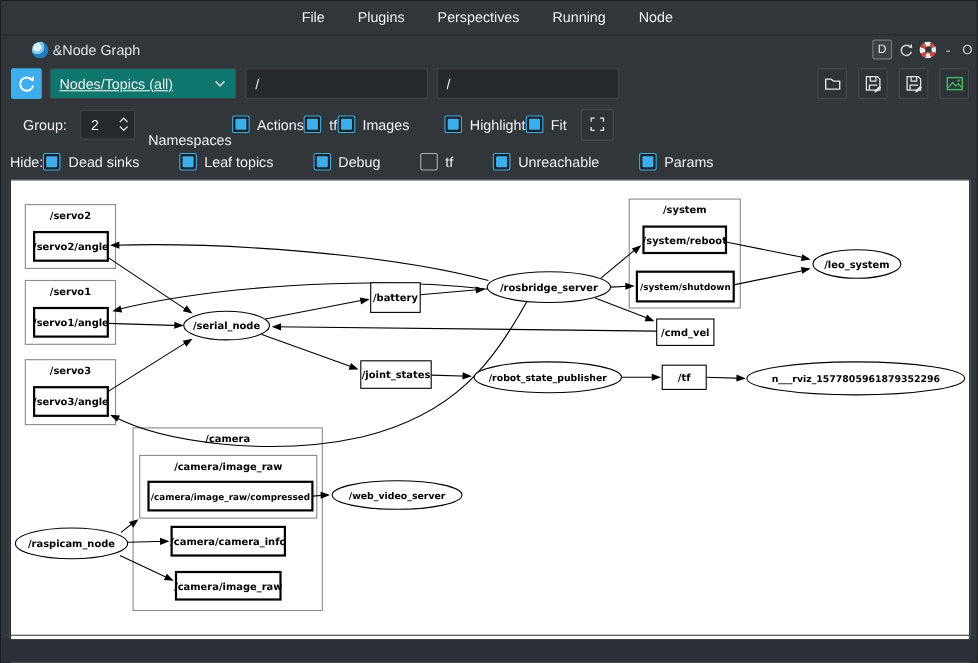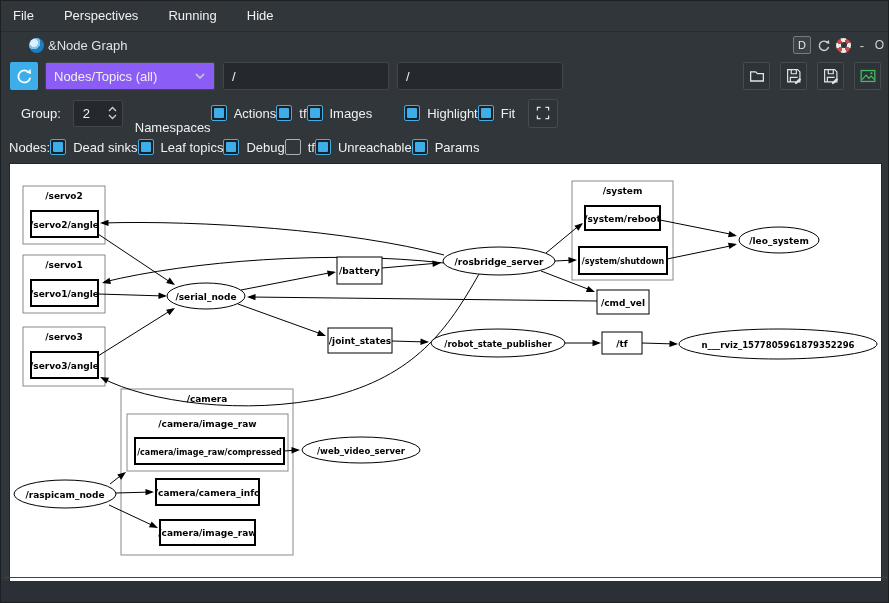--- a/index.html
+++ b/index.html
@@ -1,21 +1,21 @@
 <!DOCTYPE html>
 <html><head>
 <meta charset="utf-8">
 <style>
   html,body{margin:0;padding:0;background:#23272b;}
   #window{position:relative;width:889px;height:603px;background:#31363b;
     font-family:"Liberation Sans",sans-serif;color:#eff0f1;font-size:13px;
     overflow:hidden;border:1px solid #1c2023;box-sizing:border-box;}
   
   #menubar{position:absolute;left:0;top:0;width:100%;height:30px;display:flex;
-    align-items:center;border-bottom:1px solid #282c30;}
+    align-items:center;border-bottom:1px solid #282c30;justify-content:center;}
   .menu-item{padding:0 15px;height:30px;line-height:30px;cursor:default;}
   .menu-item:first-child{padding-left:12px;}
   
   #titlebar{position:absolute;left:0;top:31px;width:100%;height:26px;display:flex;align-items:center;padding-left:24px;}
   #app-icon{width:15px;height:15px;border-radius:50%;margin-left:4px;
     background:radial-gradient(circle at 32% 32%, #d9f1ff 0 28%, #7cc6ef 29% 45%, #1f7dbf 46% 100%);}
   #dock-title{margin-left:4px;color:#dfe3e6;}
   #title-buttons{margin-left:auto;display:flex;align-items:center;gap:5px;margin-right:6px;}
   .tb-btn{display:flex;align-items:center;justify-content:center;cursor:default;}
   #detach-btn{width:16px;height:16px;border:1px solid #767b80;background:#3c4146;
@@ -25,22 +25,22 @@
   #lifering::after{content:"";position:absolute;inset:4.5px;border-radius:50%;background:#31363b;}
   #min-btn{color:#cfd2d4;font-size:13px;width:12px;}
   #restore-btn{color:#cfd2d4;font-size:12px;width:13px;}
   #close-btn{width:15px;height:15px;border-radius:50%;background:#bf6065;color:#4f191c;
     font-size:9px;font-weight:bold;}
   
   #toolbar{position:absolute;left:0;top:58px;width:100%;height:34px;}
   .abs{position:absolute;box-sizing:border-box;}
   #refresh-btn{left:9px;top:3px;width:28px;height:28px;background:#3daee9;border-radius:2px;
     display:flex;align-items:center;justify-content:center;}
-  #graph-combo{left:44px;top:3px;width:170px;height:28px;background:#8b5cf6;border:1px solid #41464b;
-    border-radius:2px;display:flex;align-items:center;padding:0 8px;}
+  #graph-combo{left:44px;top:3px;width:170px;height:28px;background:#0f766e;border:1px solid #41464b;
+    border-radius:2px;display:flex;align-items:center;padding:0 8px;text-decoration:underline;}
   #graph-combo .chev{margin-left:auto;}
   .tb-input{top:3px;height:28px;background:#25292d;border:1px solid #41464b;border-radius:2px;
     color:#eff0f1;font-family:"Liberation Sans",sans-serif;font-size:13px;padding:0 8px;outline:none;}
   #filter-ns{left:222px;width:166px;}
   #filter-topic{left:396px;width:166px;}
   .icon-btn{top:3px;width:27px;height:28px;background:#2e3338;border:1px solid #464b50;border-radius:2px;
     display:flex;align-items:center;justify-content:center;}
   
   #group-row{position:absolute;left:12px;top:97px;width:100%;height:30px;display:flex;align-items:center;}
   #hide-row{position:absolute;left:0;top:131px;width:100%;height:30px;display:flex;align-items:center;}
@@ -65,23 +65,24 @@
   #bottom-strip{position:absolute;left:0;top:580px;width:100%;height:23px;background:#2b3036;}
   svg text{font-family:"DejaVu Sans",sans-serif;font-weight:700;fill:#000;}
 </style>
 </head>
 <body>
 
 <div id="window">
 
   <div id="menubar">
       <div class="menu-item">File</div>
+      <div class="menu-item">Plugins</div>
       <div class="menu-item">Perspectives</div>
       <div class="menu-item">Running</div>
-      <div class="menu-item">Hide</div>
+      <div class="menu-item">Node</div>
     </div>
 
   <div id="titlebar">
     <span id="app-icon"></span>
     <span id="dock-title">&amp;Node Graph</span>
     <span id="title-buttons">
       <span id="detach-btn" class="tb-btn">D</span>
       <span class="tb-btn">
         <svg width="15" height="15" viewBox="0 0 16 16">
           <path d="M12.5 5.2 A5 5 0 1 0 13.4 9.6" fill="none" stroke="#cfd2d4" stroke-width="1.5"></path>
@@ -185,22 +186,22 @@
         </span>
       </span>
     <div id="fit-btn">
       <svg width="16" height="16" viewBox="0 0 20 20">
         <path d="M3 7 V3 h4 M13 3 h4 v4 M17 13 v4 h-4 M7 17 H3 v-4" fill="none" stroke="#e2e5e7" stroke-width="1.5"></path>
       </svg>
     </div>
   </div>
 
   <div id="hide-row">
-    <span class="row-label">Nodes:</span>
-    <span id="hide-toggles" style="display:flex;align-items:center;">
+    <span class="row-label">Hide:</span>
+    <span id="hide-toggles" style="display:flex;align-items:center;gap:36px;">
         <span class="cb-wrap">
           <span class="cb on"></span>
           <span class="cb-label">Dead sinks</span>
         </span>
         <span class="cb-wrap">
           <span class="cb on"></span>
           <span class="cb-label">Leaf topics</span>
         </span>
         <span class="cb-wrap">
           <span class="cb on"></span>

